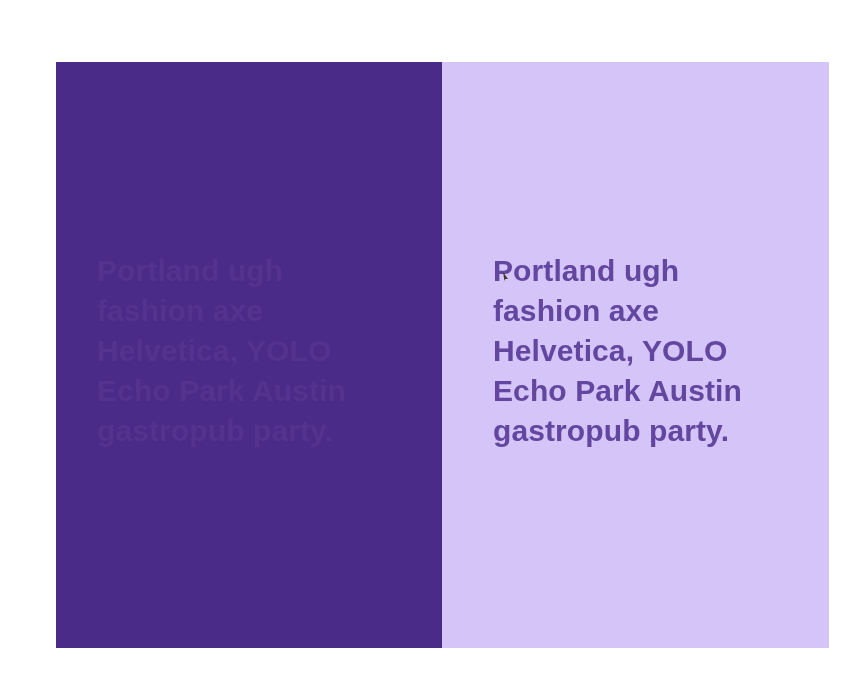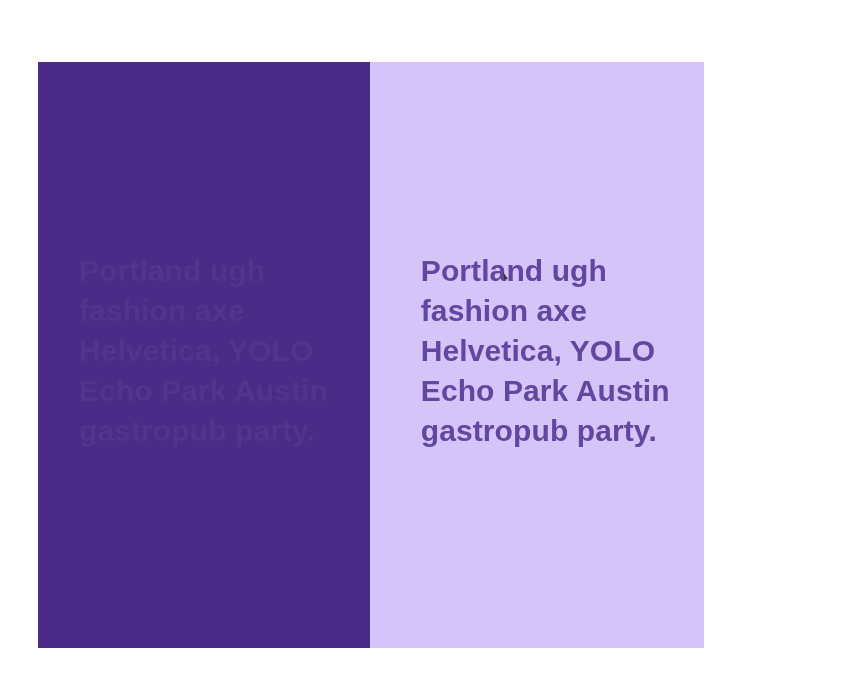--- a/index.html
+++ b/index.html
@@ -10,23 +10,23 @@
   body {
     width: 856px;
     height: 688px;
     background: #ffffff;
     font-family: "Liberation Sans", sans-serif;
     overflow: hidden;
   }
 
   #contrast-demo {
     position: absolute;
-    left: 38px;
+    left: 56px;
     top: 62px;
-    width: 666px;
+    width: 773px;
     height: 586px;
     display: flex;
     flex-direction: row;
   }
 
   .panel {
     display: flex;
     align-items: center;
     box-sizing: border-box;
   }

